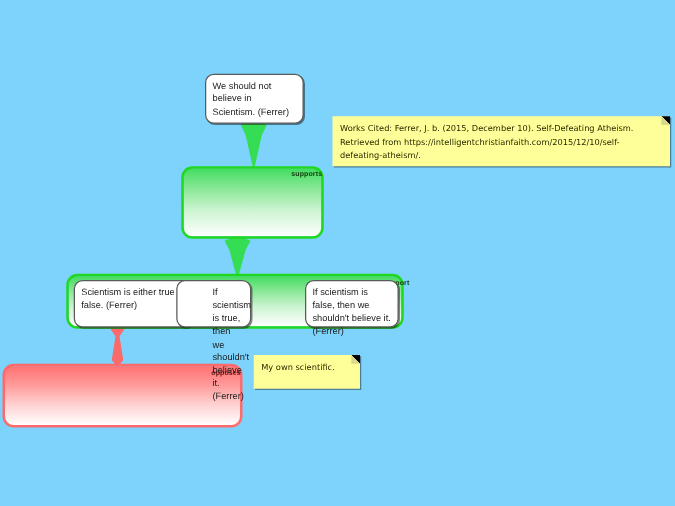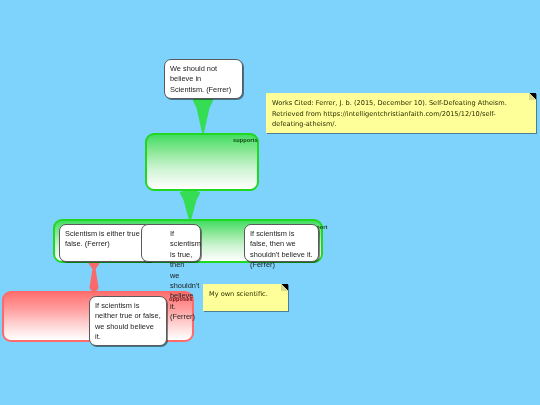--- a/index.html
+++ b/index.html
@@ -104,21 +104,20 @@
   <div class="group support" style="left:53px;top:219px;width:270px;height:44px;"></div>
   <div class="group-label support" style="left:306px;top:224px;">support</div>
 
   <div class="claim" style="left:59px;top:224px;width:96px;height:38px;">Scientism is either true or false. (Ferrer)</div>
   <div class="claim" style="left:141px;top:224px;width:60px;height:38px;padding-left:28px;">If scientism is true, then we shouldn't believe it. (Ferrer)</div>
   <div class="claim" style="left:220px;top:224px;width:75px;height:38px;margin-left:24px;">If scientism is false, then we shouldn't believe it. (Ferrer)</div>
 
   <div class="group oppose" style="left:2px;top:291px;width:192px;height:51px;"></div>
   <div class="group-label oppose" style="left:169px;top:296px;">opposes</div>
 
-  <div class="claim" style="left:89px;top:296px;width:78px;height:50px;">If scientism is neither true or false, we should believe it.</div>
 
   <div class="note" style="left:266px;top:93px;width:270px;height:40px;">
     <span>Works Cited: Ferrer, J. b. (2015, December 10). Self-Defeating Atheism. Retrieved from https://intelligentchristianfaith.com/2015/12/10/self-defeating-atheism/.</span>
     <span class="fold"></span>
   </div>
 
   <div class="note" style="left:203px;top:284px;width:85px;height:27px;">
     <span>My own scientific.</span>
     <span class="fold"></span>
   </div>

